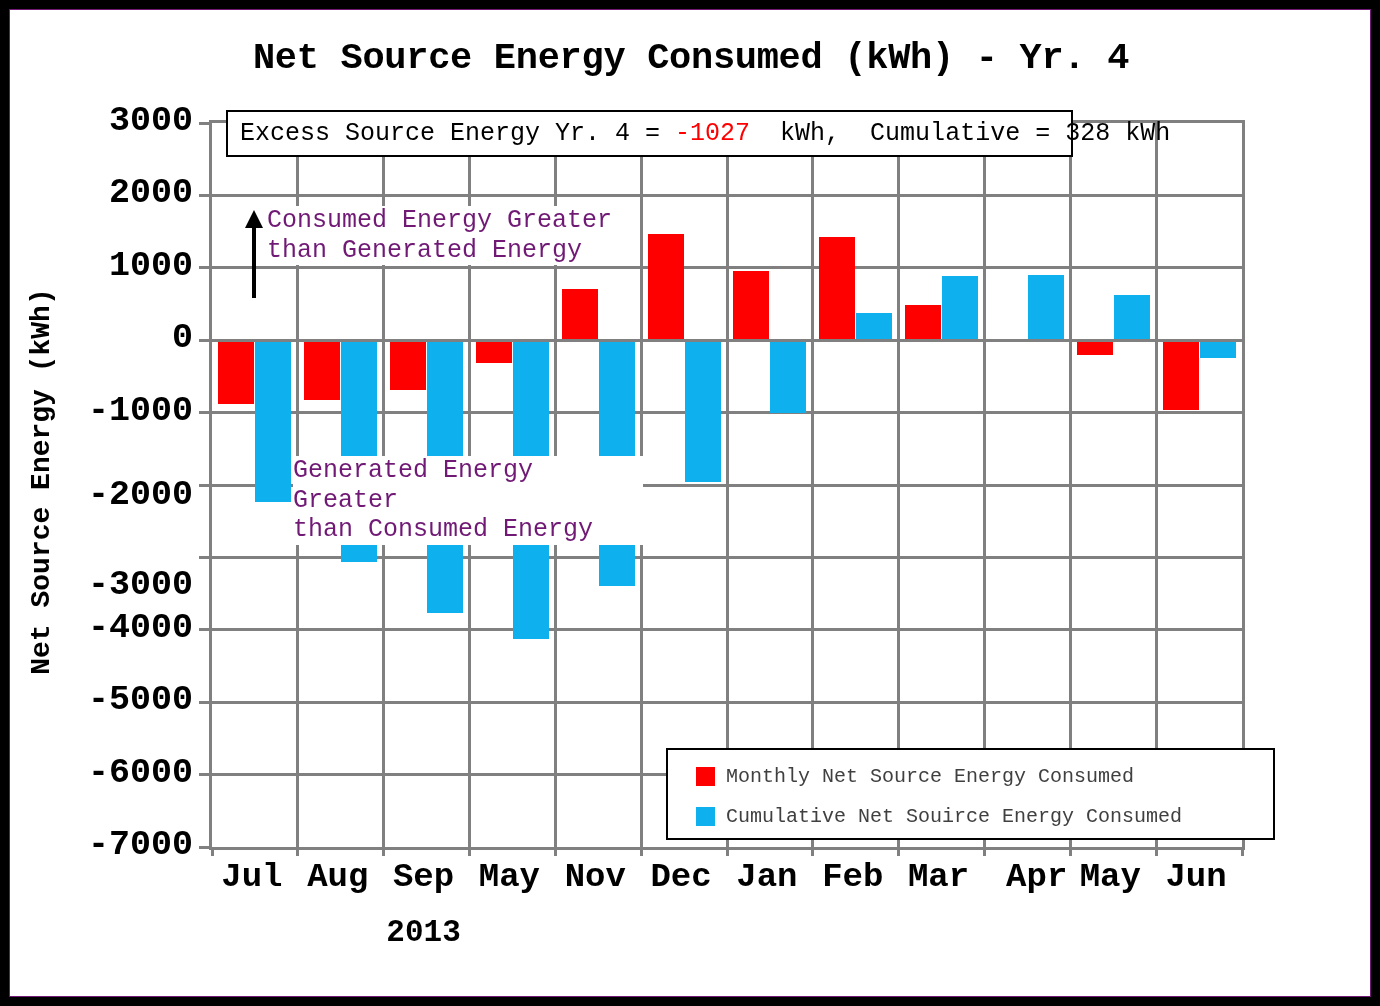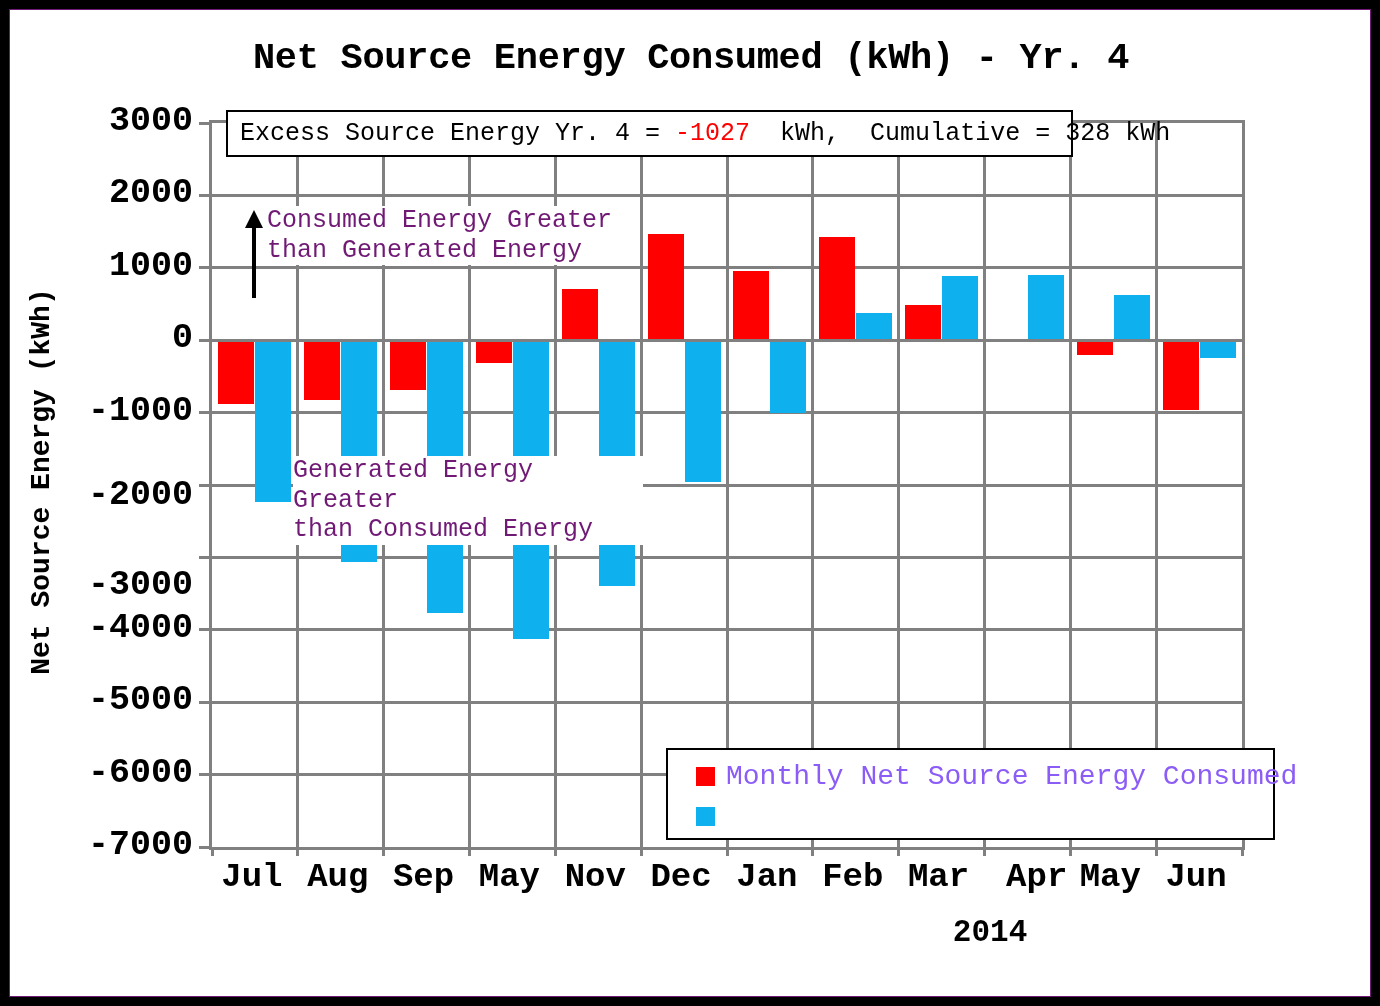--- a/index.html
+++ b/index.html
@@ -227,22 +227,22 @@
     align-items: center;
     height: 40px;
   }
   .legend-swatch {
     width: 19px;
     height: 19px;
     margin-right: 11px;
     flex: 0 0 auto;
   }
   .legend-text {
-    font-size: 28px;
-    color: #8b5cf6;
+    font-size: 20px;
+    color: #404040;
     white-space: nowrap;
   }
 </style>
 </head>
 <body>
 
 <div id="frame">
   <div id="canvas">
 
     <div id="chart-title">Net Source Energy Consumed (kWh) - Yr. 4</div>
@@ -343,21 +343,21 @@
         <div class="xlabel" style="left: 343.333px; width: 85.8333px;">Nov</div>
         <div class="xlabel" style="left: 429.167px; width: 85.8333px;">Dec</div>
         <div class="xlabel" style="left: 515px; width: 85.8333px;">Jan</div>
         <div class="xlabel" style="left: 600.833px; width: 85.8333px;">Feb</div>
         <div class="xlabel" style="left: 686.667px; width: 85.8333px;">Mar</div>
         <div class="xlabel" style="left: 772.5px; width: 85.8333px; text-align: right;">Apr</div>
         <div class="xlabel" style="left: 858.333px; width: 85.8333px;">May</div>
         <div class="xlabel" style="left: 944.167px; width: 85.8333px;">Jun</div>
       </div>
     <div id="x-sublabels">
-        <div class="xsublabel" style="left: 695.25px; width: 171.667px;">2014</div>
+        <div class="xsublabel" style="left: 128.75px; width: 171.667px;">2013</div>
       </div>
 
     <div id="excess-box" style="z-index: 20;">
       <span>Excess Source Energy Yr. 4 = </span>
         <span class="red">-1027</span>
         <span>  kWh,  Cumulative = 328 kWh</span>
     </div>
 
     <svg id="up-arrow" viewBox="0 0 26 90" style="z-index: 20;">
       <line x1="13" y1="88" x2="13" y2="10" stroke="#000" stroke-width="4"></line>
@@ -369,17 +369,18 @@
     <div class="note" id="note-generated" style="z-index: 20;">Generated Energy Greater
 than Consumed Energy</div>
 
     <div id="legend" style="z-index: 20;">
         <div class="legend-row">
           <span class="legend-swatch" style="background: rgb(255, 0, 0);"></span>
           <span class="legend-text">Monthly Net Source Energy Consumed</span>
         </div>
         <div class="legend-row">
           <span class="legend-swatch" style="background: rgb(15, 176, 238);"></span>
+          <span class="legend-text">Cumulative Net Souirce Energy Consumed</span>
         </div>
       </div>
 
   </div>
 </div>
 
 </body></html>

